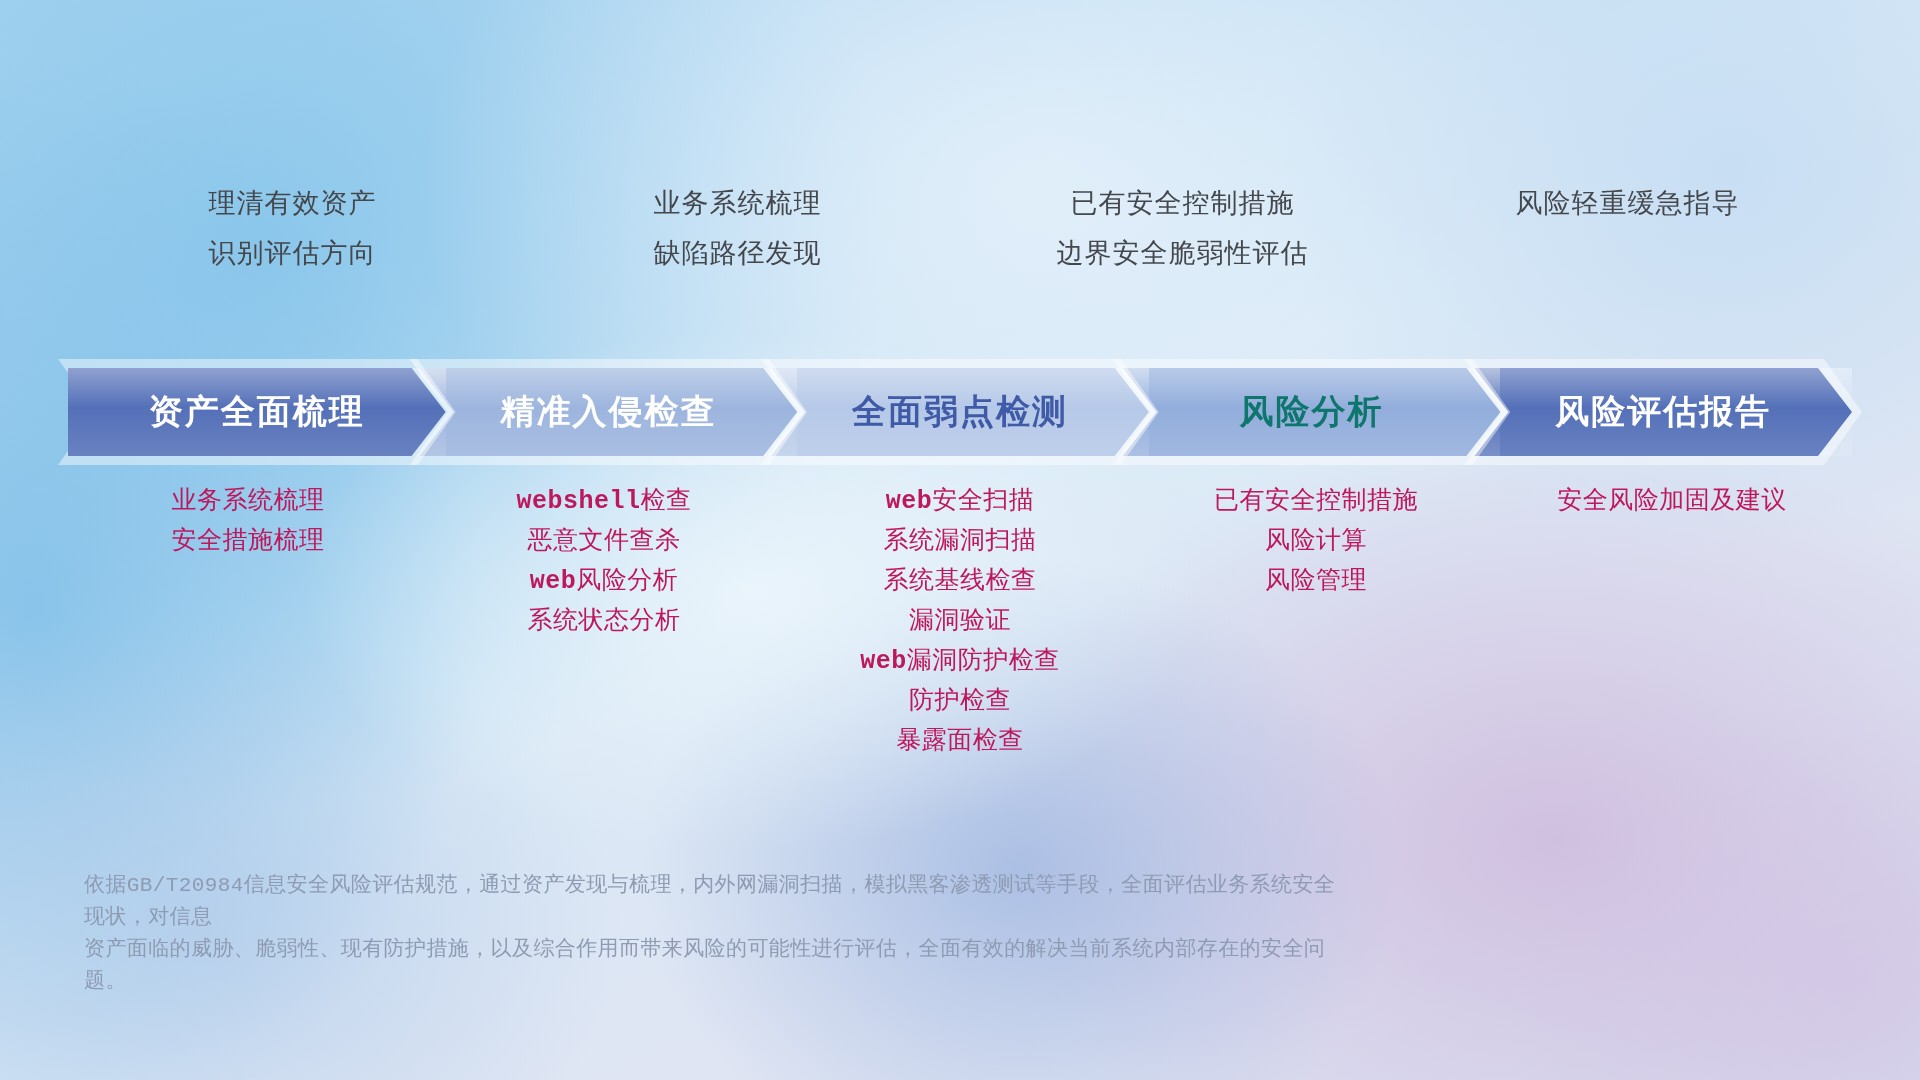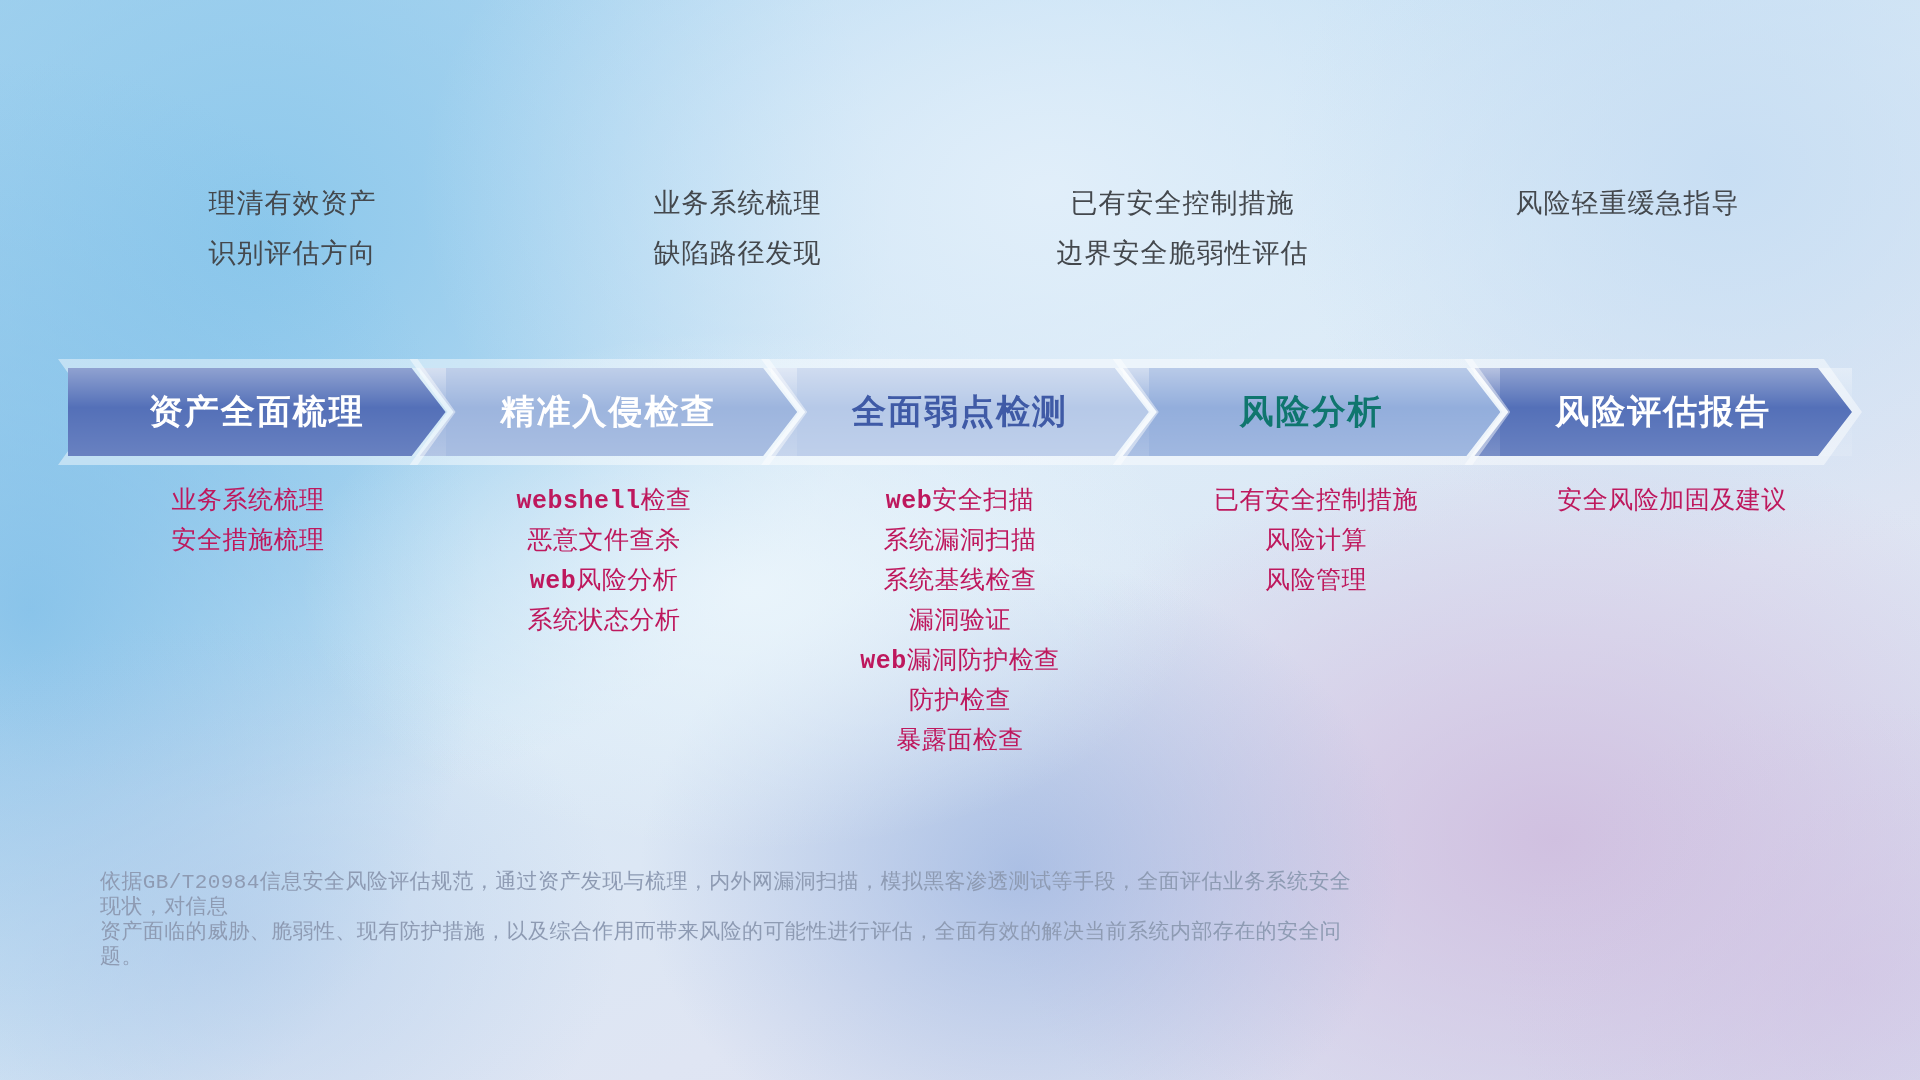--- a/index.html
+++ b/index.html
@@ -85,22 +85,22 @@
   
   .bot-row{position:absolute;left:70px;top:482px;width:1780px;display:flex;align-items:flex-start;}
   .bot-cell{flex:1 1 0;text-align:center;}
   .bot-cell .item{
     font-size:25px;color:#be185d;line-height:40px;white-space:nowrap;letter-spacing:.5px;
   }
   .bot-cell .item .en{font-weight:bold;}
 
   
   .footer{
-    position:absolute;left:100px;top:870px;width:1260px;
-    font-size:21px;line-height:25px;color:#8e9bb3;letter-spacing:.4px;
+    position:absolute;left:84px;top:870px;width:1260px;
+    font-size:21px;line-height:32px;color:#8e9bb3;letter-spacing:.4px;
   }
   .footer p{margin:0;}
 </style>
 </head>
 <body>
 
 <div id="bg">
   <div class="base layer" style="border-radius:0"></div>
   <div class="layer b1"></div>
   <div class="layer b2"></div>

